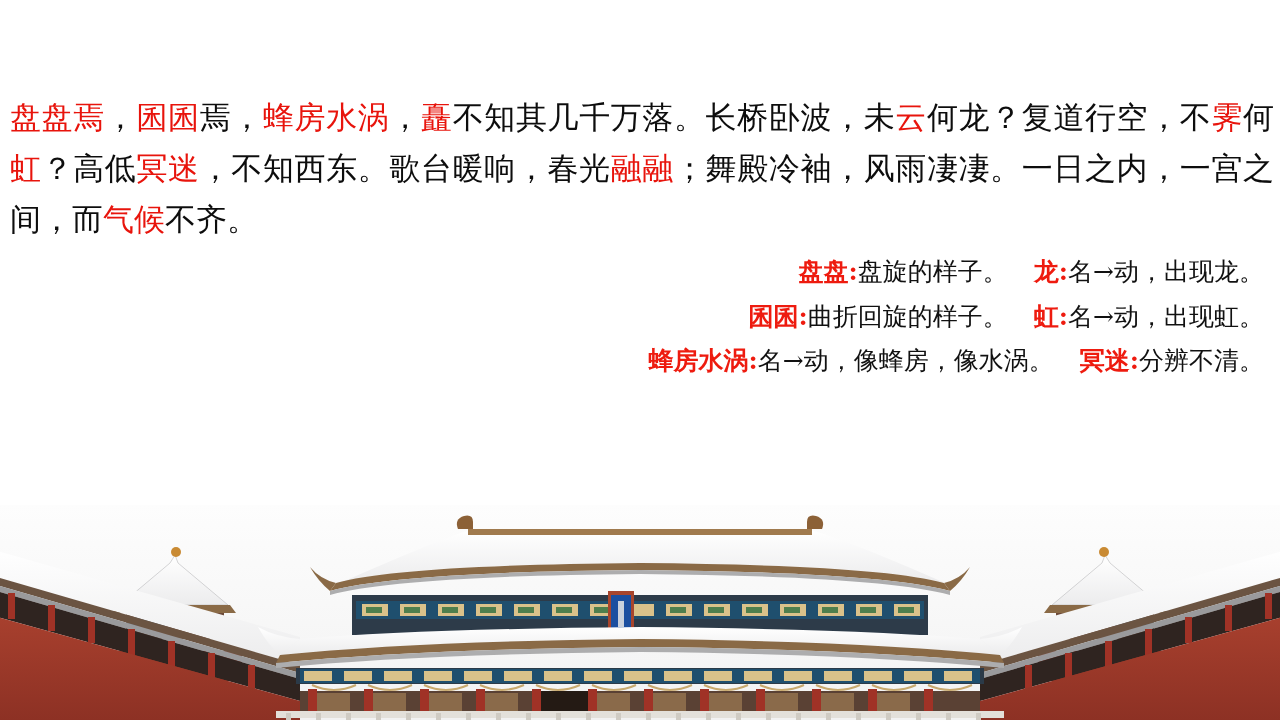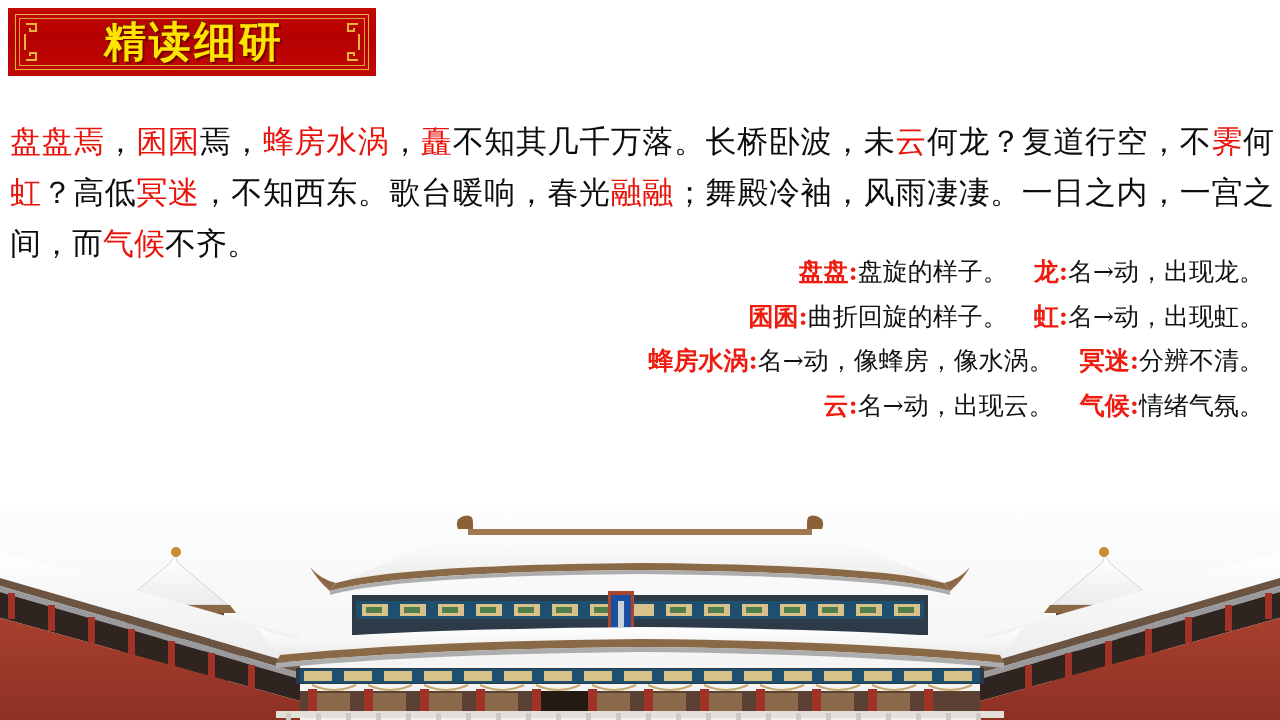--- a/index.html
+++ b/index.html
@@ -75,21 +75,20 @@
     position: absolute;
     left: 10px;
     top: 92px;
     width: 1264px;
     font-size: 31px;
     line-height: 51px;
     color: #0d0d0d;
     font-family: "DejaVu Serif", "Liberation Serif", serif;
     letter-spacing: 0px;
     text-align: justify;
-    margin-top: 24px;
   }
   #passage .hl { color: #e8140c; }
 
   
   #annotations {
     position: absolute;
     left: 14px;
     top: 250px;
     width: 1250px;
     font-size: 25px;
@@ -116,53 +115,27 @@
     position: absolute;
     inset: 0;
     background: linear-gradient(180deg, #fdfdfd 0%, #f7f7f7 55%, #f2f2f2 100%);
   }
 </style>
 </head>
 <body>
 
 <div id="slide">
 
-  <div id="title-banner">
-    <div class="inner-frame"></div>
-    <div class="inner-frame2"></div>
-
-    <div class="corner-orn corner-tl">
-      <svg width="26" height="44" viewBox="0 0 26 44">
-        <g fill="none" stroke="#e8b33a" stroke-width="2">
-          <path d="M4 4 h10 v7 h-6 v-3"></path>
-          <path d="M4 40 h10 v-7 h-6 v3"></path>
-          <path d="M3 14 v16"></path>
-        </g>
-      </svg>
-    </div>
-    <div class="corner-orn corner-tr">
-      <svg width="26" height="44" viewBox="0 0 26 44">
-        <g fill="none" stroke="#e8b33a" stroke-width="2">
-          <path d="M4 4 h10 v7 h-6 v-3"></path>
-          <path d="M4 40 h10 v-7 h-6 v3"></path>
-          <path d="M3 14 v16"></path>
-        </g>
-      </svg>
-    </div>
-
-    <div id="title-text">精读细研</div>
-  </div>
 
   <div id="passage"><span class="hl">盘盘焉</span><span>，</span><span class="hl">囷囷</span><span>焉，</span><span class="hl">蜂房水涡</span><span>，</span><span class="hl">矗</span><span>不知其几千万落。长桥卧波，未</span><span class="hl">云</span><span>何龙？复道行空，不</span><span class="hl">霁</span><span>何</span><span class="hl">虹</span><span>？高低</span><span class="hl">冥迷</span><span>，不知西东。歌台暖响，春光</span><span class="hl">融融</span><span>；舞殿冷袖，风雨凄凄。一日之内，一宫之间，而</span><span class="hl">气候</span><span>不齐。</span></div>
 
   <div id="annotations">
       <div class="ann-line"><span class="term">盘盘:</span><span>盘旋的样子。</span><span class="gap"></span><span class="term">龙:</span><span>名→动，出现龙。</span></div>
       <div class="ann-line"><span class="term">囷囷:</span><span>曲折回旋的样子。</span><span class="gap"></span><span class="term">虹:</span><span>名→动，出现虹。</span></div>
       <div class="ann-line"><span class="term">蜂房水涡:</span><span>名→动，像蜂房，像水涡。</span><span class="gap"></span><span class="term">冥迷:</span><span>分辨不清。</span></div>
-      <div class="ann-line"><span class="term">云:</span><span>名→动，出现云。</span><span class="gap"></span><span class="term">气候:</span><span>情绪气氛。</span></div>
     </div>
 
   <div id="photo">
     <div class="sky"></div>
     <svg width="1280" height="215" viewBox="0 0 1280 215" style="position:absolute;left:0;top:0;">
       <defs>
         <linearGradient id="snowgrad" x1="0" y1="0" x2="0" y2="1">
           <stop offset="0%" stop-color="#ffffff"></stop>
           <stop offset="100%" stop-color="#ececed"></stop>
         </linearGradient>

